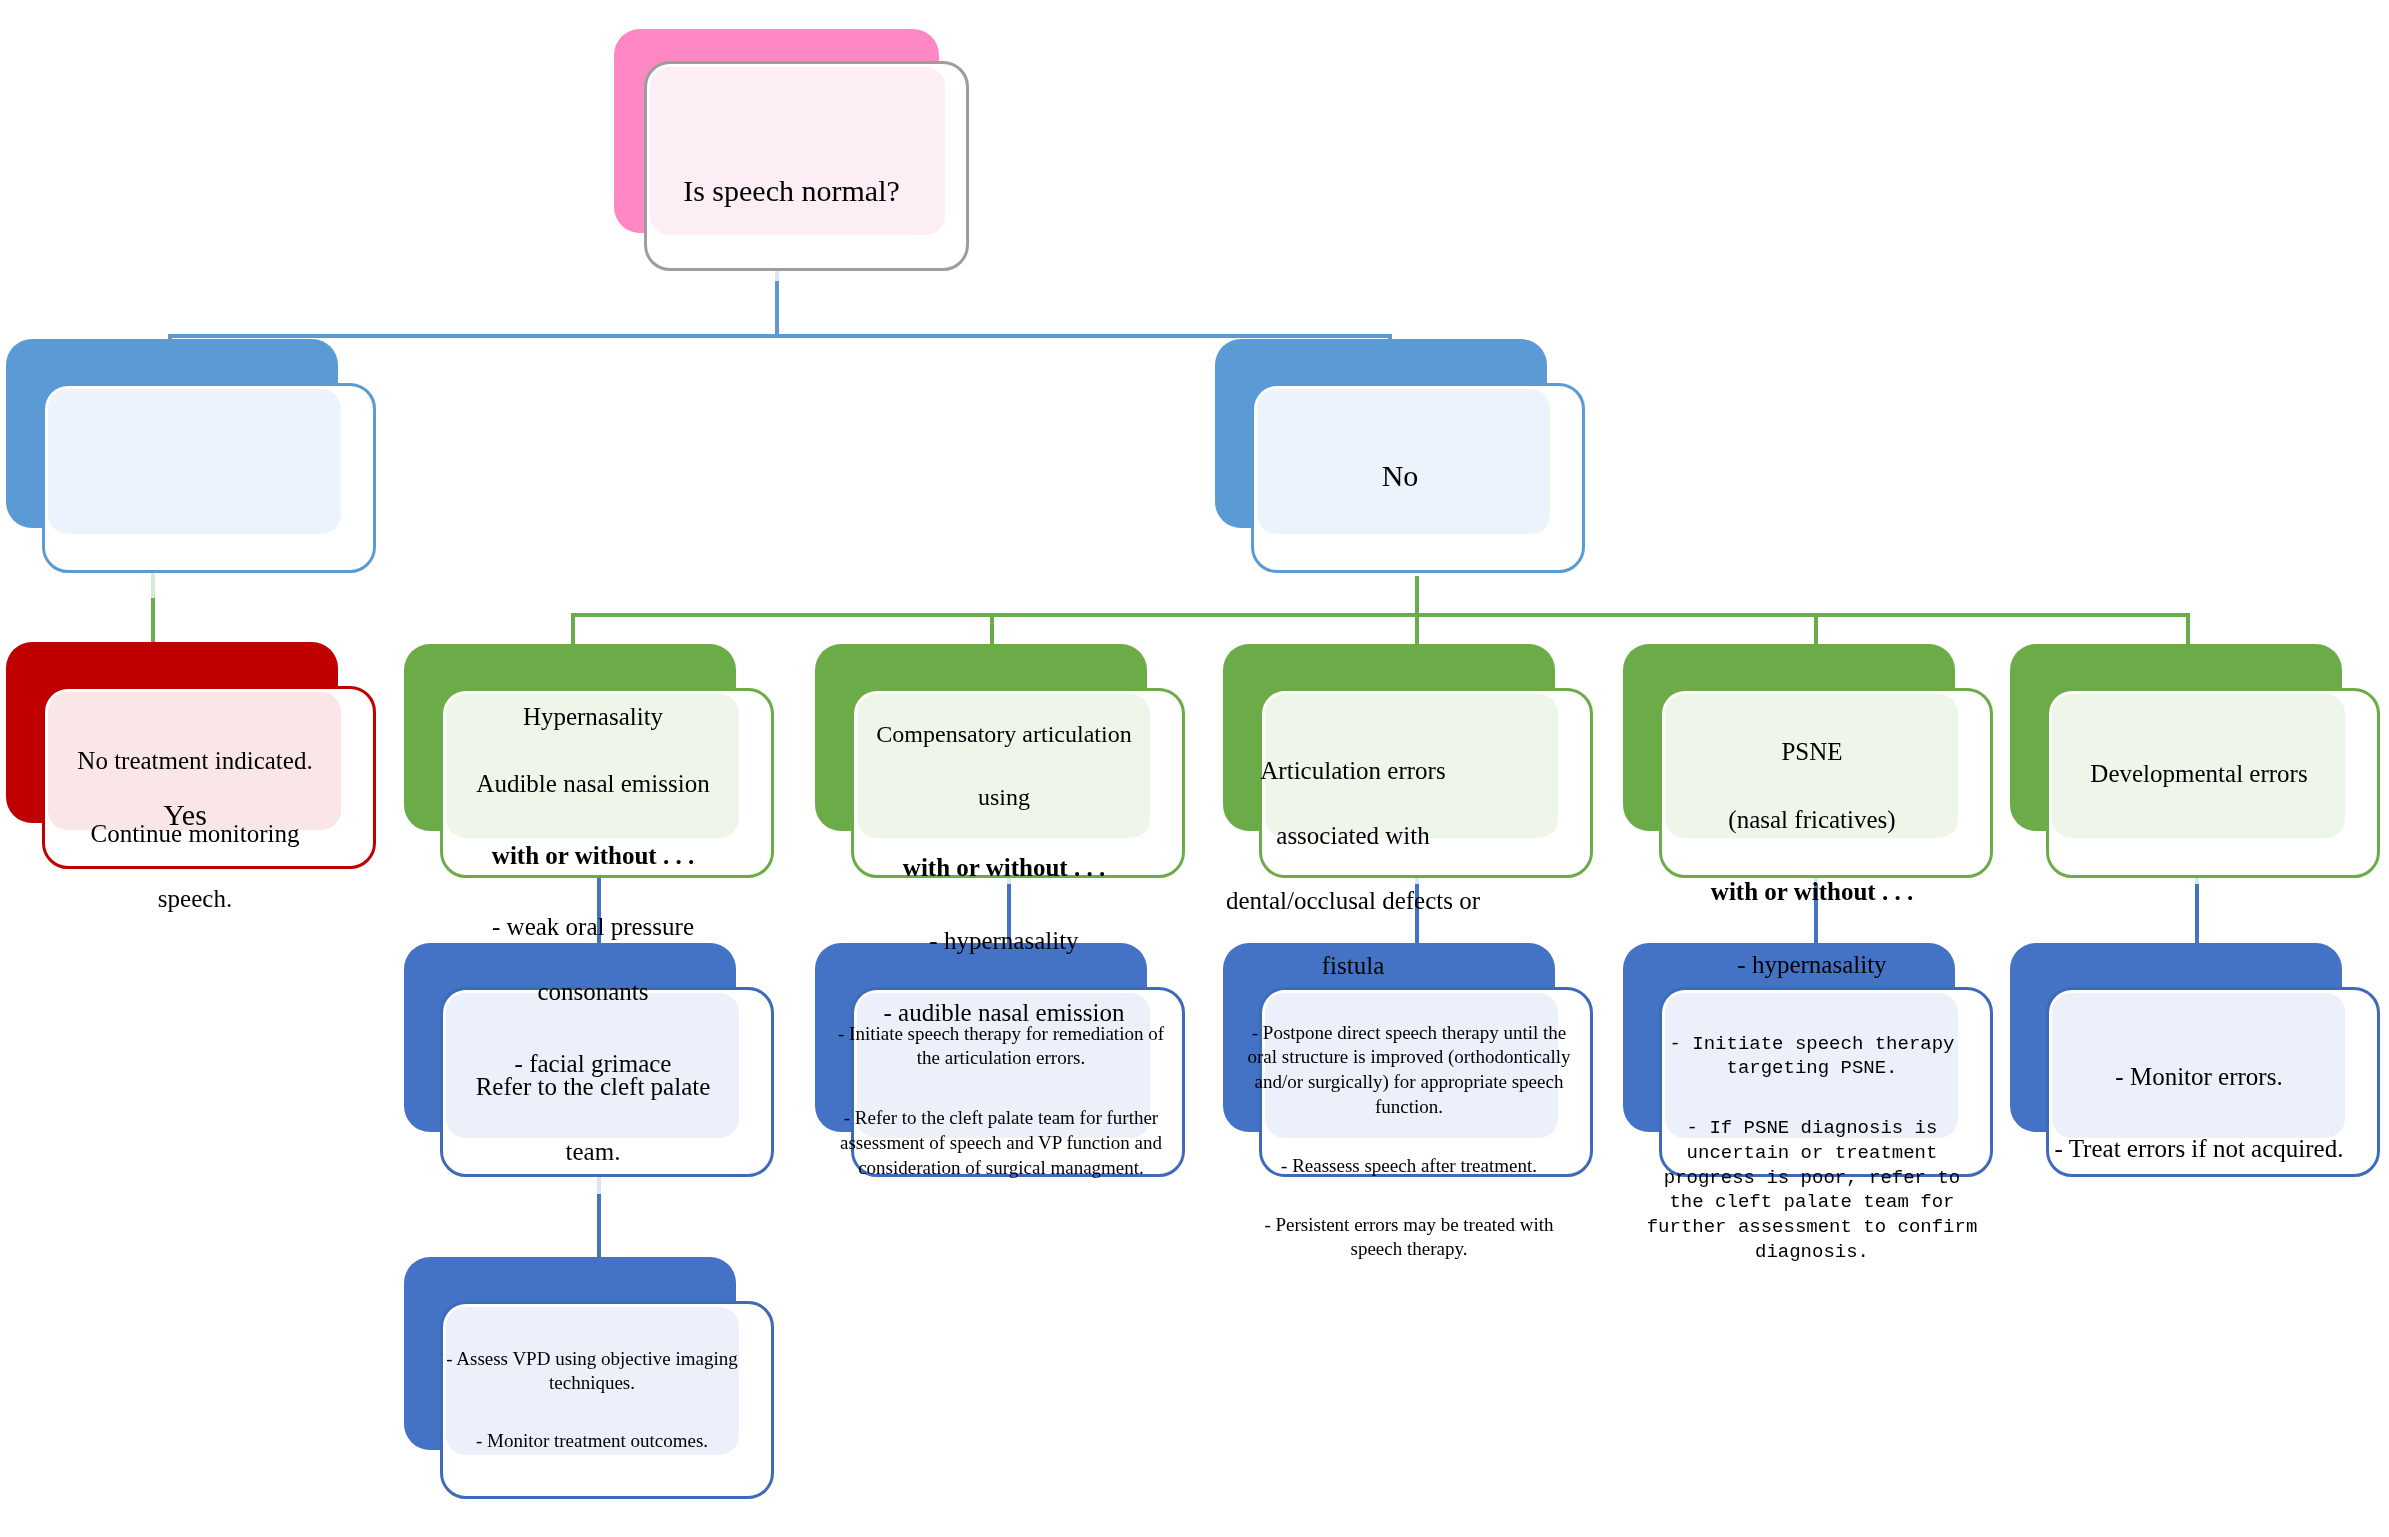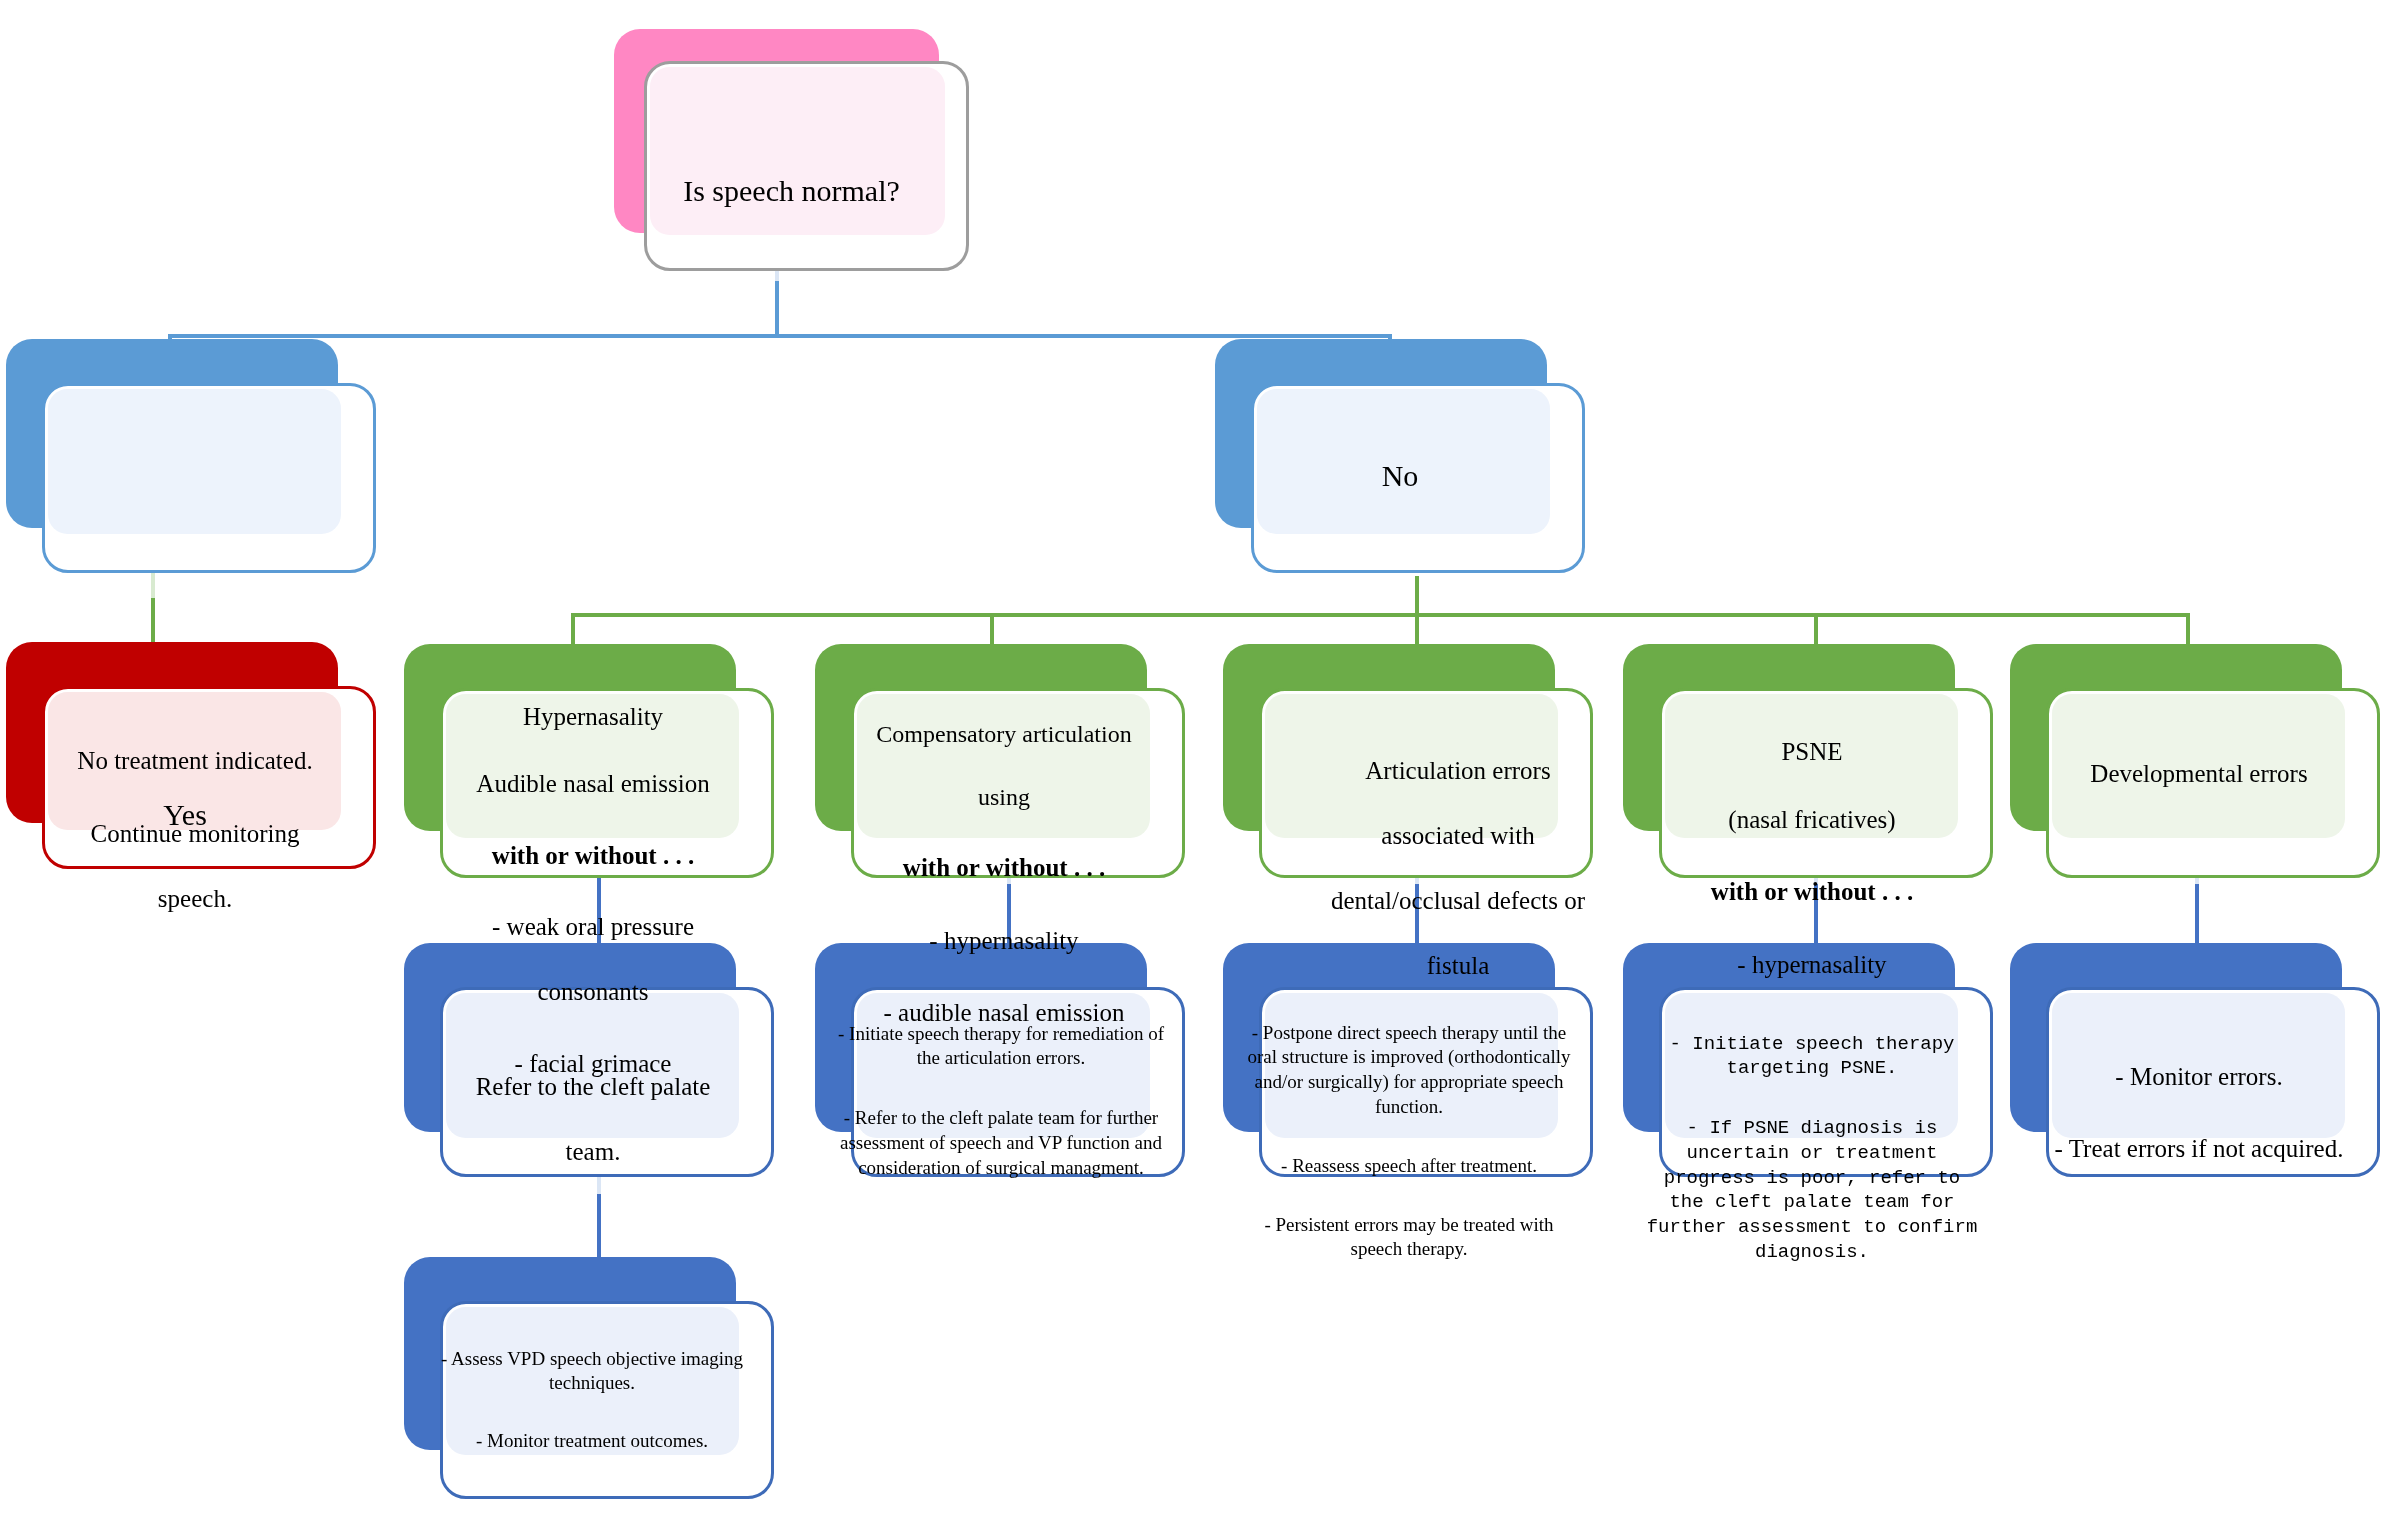--- a/index.html
+++ b/index.html
@@ -186,21 +186,21 @@
     <p class="b" style="margin-top:0.34em;font-size:25px;">with or without . . .</p>
     <p style="margin-top:0.34em;font-size:25px;">- hypernasality</p>
     <p style="margin-top:0.34em;font-size:25px;">- audible nasal emission</p>
   </div>
 
   <div class="node green" style="left:1223px;top:644px;width:378px;height:234px;">
     <div class="plate" style="width:332px;height:187px;"></div>
     <div class="card" style="left:36px;top:44px;width:334px;height:190px;"></div>
     <div class="fill" style="left:42px;top:50px;width:293px;height:144px;"></div>
   </div>
-  <div class="label fs-greenbig" style="left:1269px;top:722px;width:378px;">
+  <div class="label fs-greenbig" style="left:1164px;top:722px;width:378px;">
     <p>Articulation errors</p>
     <p style="margin-top:0;">associated with</p>
     <p style="margin-top:0;">dental/occlusal defects or</p>
     <p style="margin-top:0;">fistula</p>
   </div>
 
   <div class="node green" style="left:1623px;top:644px;width:378px;height:234px;">
     <div class="plate" style="width:332px;height:187px;"></div>
     <div class="card" style="left:36px;top:44px;width:334px;height:190px;"></div>
     <div class="fill" style="left:42px;top:50px;width:293px;height:144px;"></div>
@@ -269,18 +269,18 @@
     <p>- Monitor errors.</p>
     <p style="margin-top:0.30em;">- Treat errors if not acquired.</p>
   </div>
 
   <div class="node navy" style="left:404px;top:1257px;width:378px;height:242px;">
     <div class="plate" style="width:332px;height:193px;"></div>
     <div class="card" style="left:36px;top:44px;width:334px;height:198px;"></div>
     <div class="fill" style="left:42px;top:50px;width:293px;height:148px;"></div>
   </div>
   <div class="label fs-navysm" style="left:421px;top:1322px;width:342px;">
-    <p>- Assess VPD speech objective imaging techniques.</p>
+    <p>- Assess VPD using objective imaging techniques.</p>
     <p style="margin-top:0.45em;">- Monitor treatment outcomes.</p>
   </div>
 
 </div>
 
 
 </body></html>

